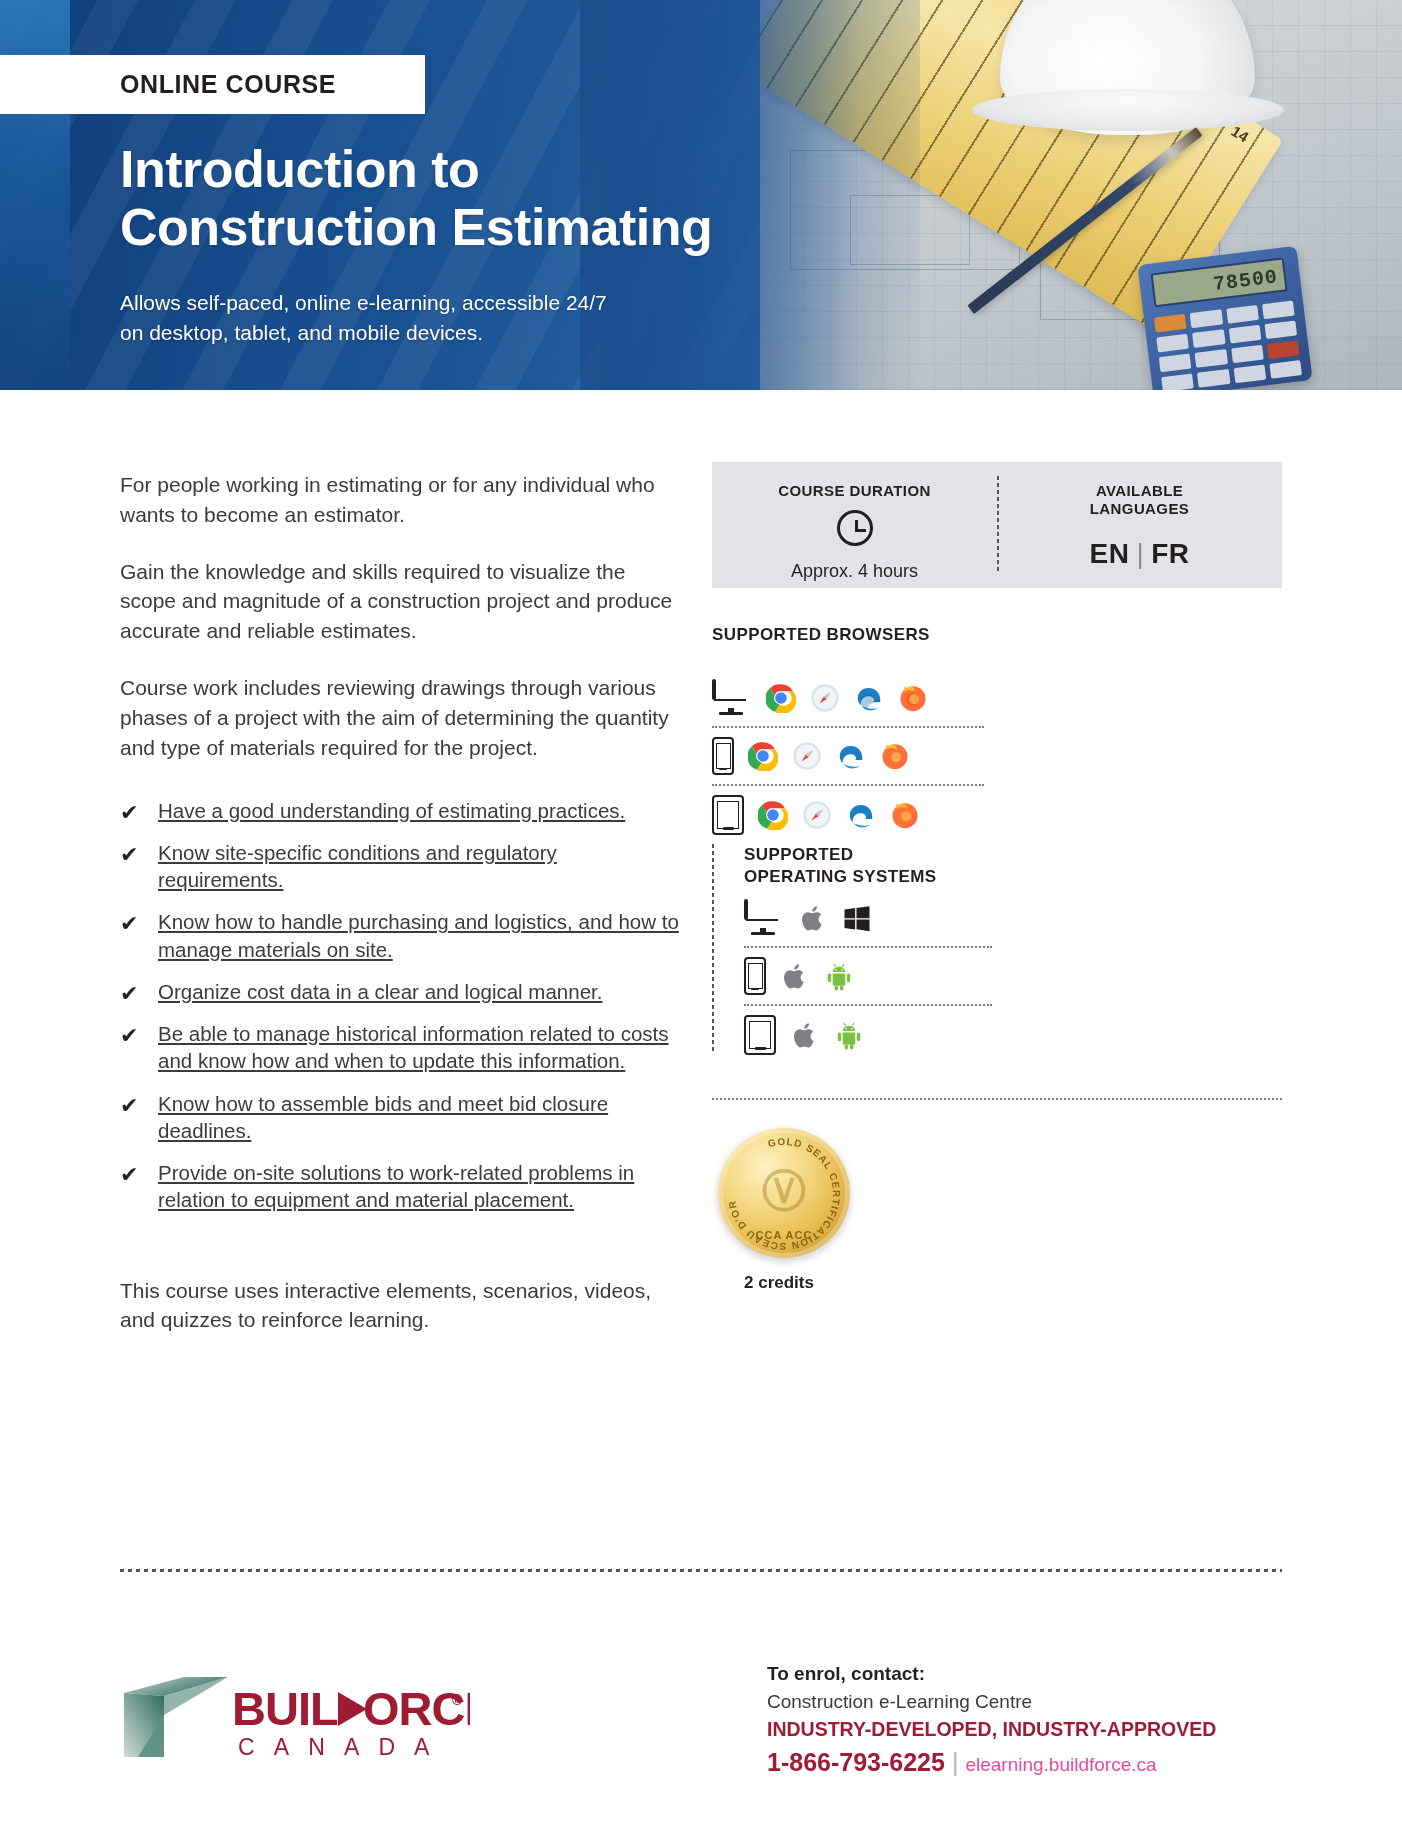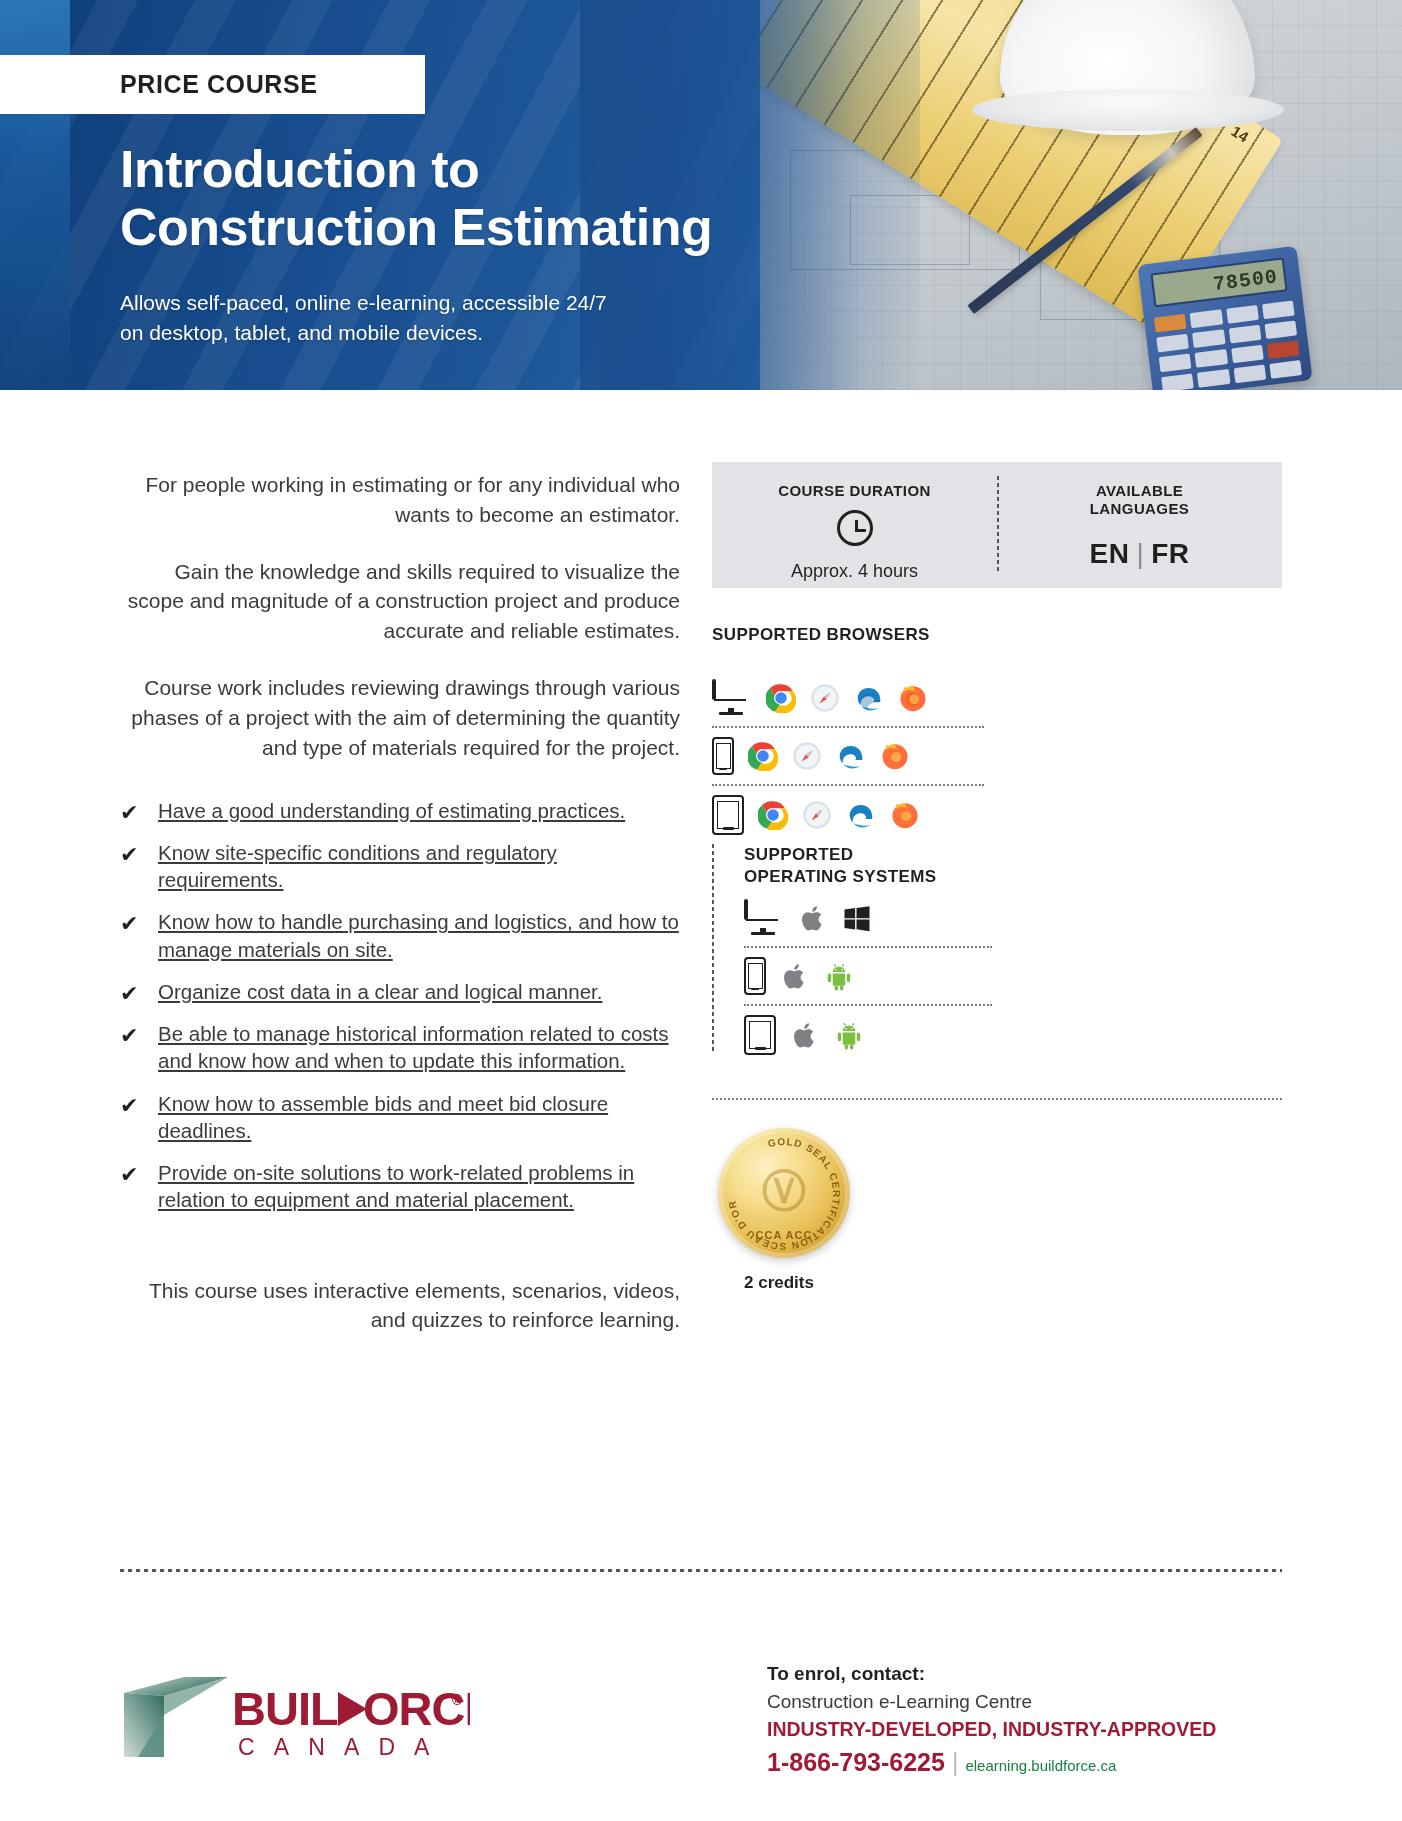--- a/index.html
+++ b/index.html
@@ -126,21 +126,20 @@
   }
 
   
   .content { position:absolute; left:0; top:390px; width:1402px; }
 
   .left-col { position:absolute; left:120px; top:80px; width:560px; }
   .para {
     font: 400 21px/1.42 "Liberation Sans", sans-serif;
     color:#3b3b3d;
     margin-bottom: 27px;
-    text-align: right;
   }
   .check-list { margin-top: 34px; }
   .check-item {
     display:flex; align-items:flex-start; gap:16px;
     margin-bottom: 15px;
   }
   .check-mark {
     flex:0 0 auto; width:22px; margin-top:5px;
     font: 700 22px/1 "DejaVu Sans", sans-serif; color:#231f20;
   }
@@ -247,21 +246,21 @@
     background-image: linear-gradient(90deg, #55555a 52%, rgba(0,0,0,0) 0%);
     background-size: 8px 3px; background-repeat: repeat-x;
   }
   .logo-wrap{ position:absolute; left:120px; top:1663px; width:350px; height:105px;}
   .contact{ position:absolute; left:767px; top:1660px; width:520px;}
   .c-bold { font:700 19px/1.45 "Liberation Sans",sans-serif; color:#231f20;}
   .c-norm { font:400 19px/1.45 "Liberation Sans",sans-serif; color:#3b3b3d;}
   .c-red  { font:700 19.5px/1.5 "Liberation Sans",sans-serif; color:#9e1b34;}
   .c-phone{ font:700 25px/1.45 "Liberation Sans",sans-serif; color:#9e1b34;}
   .c-phone .pipe{ font-weight:400; color:#b8b8bc; padding:0 7px;}
-  .c-phone .url{ font-weight:400; font-size:15px; color:#15803d;}
+  .c-phone .url{ font-weight:400; font-size:19px; color:#ec4899;}
 </style>
 </head>
 <body>
 
 <div class="page">
 
   <div class="hero">
     <div class="hero-photo">
       <div class="blueprint"></div>
       <div class="bp-shape" style="left:790px;top:150px;width:230px;height:120px;"></div>
@@ -297,21 +296,21 @@
             <i></i>
             <i></i>
         </div>
       </div>
     </div>
 
     <div class="hero-blue"></div>
     <div class="hero-edge-left"></div>
     <div class="hero-fade"></div>
 
-    <div class="badge-online">PRICE COURSE</div>
+    <div class="badge-online">ONLINE COURSE</div>
 
     <div class="hero-title">
       <div>Introduction to</div>
       <div>Construction Estimating</div>
     </div>
 
     <div class="hero-sub">
       <div>Allows self-paced, online e-learning, accessible 24/7</div>
       <div>on desktop, tablet, and mobile devices.</div>
     </div>

